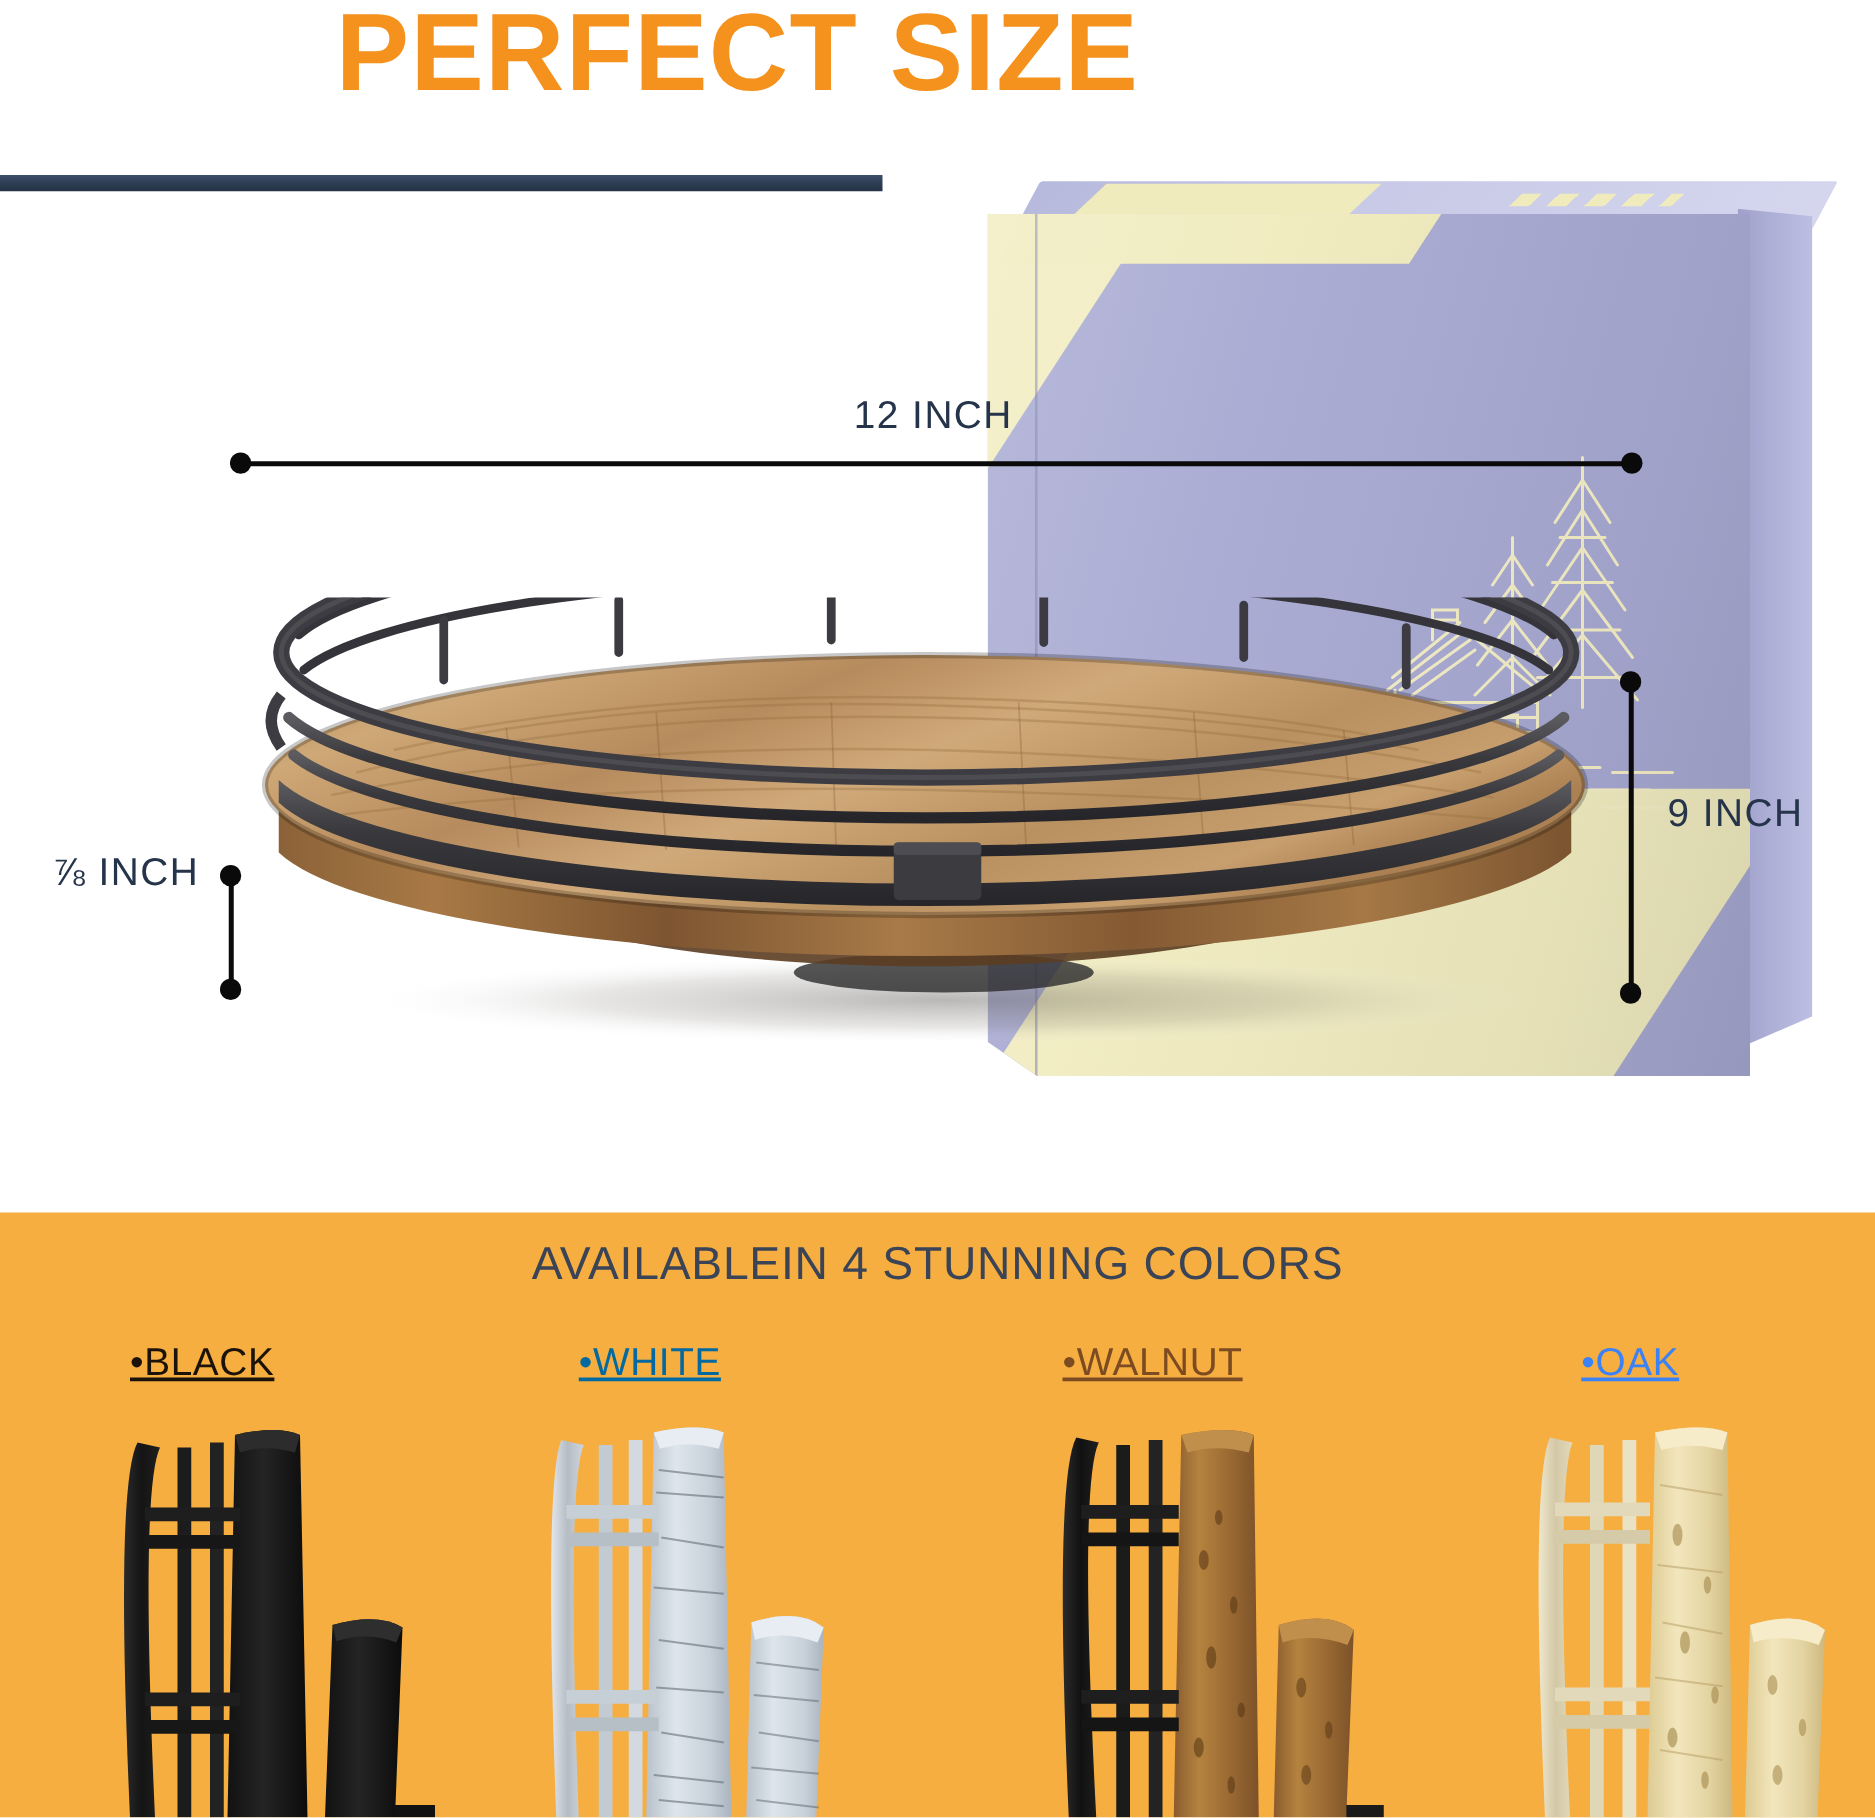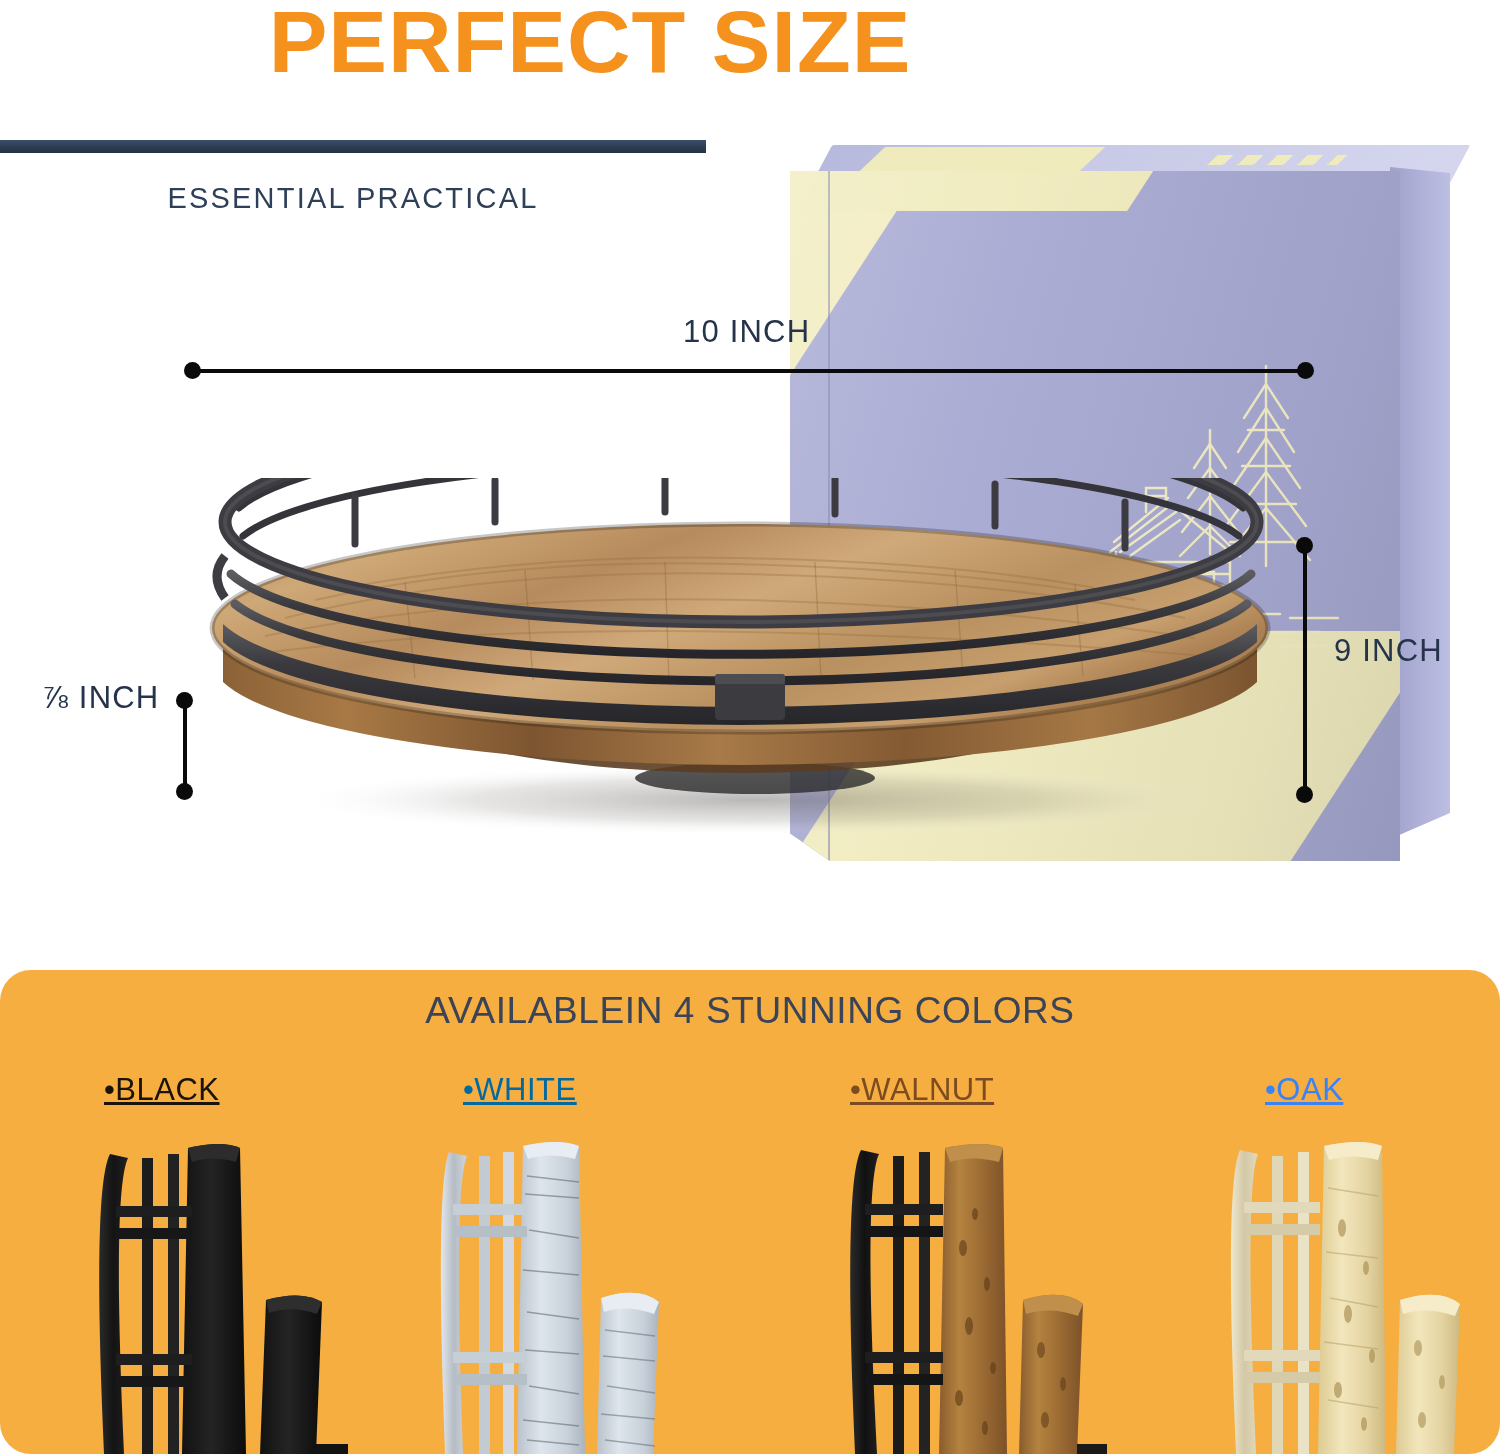--- a/index.html
+++ b/index.html
@@ -136,21 +136,21 @@
   #dim-v-2-dot-t{ left:1296px; top:537px; }
   #dim-v-2-dot-b{ left:1296px; top:786px; }
 
   #dim-v-78{ left:183px; top:700px; height:90px; }
   #dim-v-78-dot-t{ left:176px; top:692px; }
   #dim-v-78-dot-b{ left:176px; top:783px; }
 
   
   #colors-section{
     position:absolute; left:0; top:970px; width:1500px; height:484px;
-    background:#F6AE40; overflow:hidden;border-radius:31px;
+    background:#F6AE40; overflow:hidden;
   }
   #colors-heading{
     position:absolute; left:0; top:20px; width:1500px;
     text-align:center; font-size:37px; letter-spacing:.6px;
     color:#3A4456; white-space:nowrap;
   }
   .color-label{
     position:absolute; font-size:31px; letter-spacing:.5px;
     white-space:nowrap;
     text-decoration:underline;
@@ -171,21 +171,20 @@
 </style>
 </head>
 <body>
 
 <div id="top-section">
 
   <div id="main-title" style="color: rgb(245, 146, 30);">PERFECT SIZE</div>
 
   <div id="accent-bar"></div>
 
-  <div id="subtitle" style="color: rgb(46, 63, 88);">ESSENTIAL PRACTICAL</div>
 
   <div id="package-box">
     <div class="box-top">
       <div class="box-top-stripe"></div>
       <div class="box-top-dots"></div>
     </div>
     <div class="box-side"></div>
     <div class="box-front">
       <div class="stripe stripe-a"></div>
       <div class="stripe stripe-b"></div>
@@ -341,21 +340,21 @@
 
     <ellipse cx="546" cy="44" rx="516" ry="100" fill="none" stroke="#3c3c42" stroke-width="13"></ellipse>
     <ellipse cx="546" cy="44" rx="516" ry="100" fill="none" stroke="#56565c" stroke-width="4" opacity=".6"></ellipse>
 
     <path d="M30 78 q-16 20 0 42" fill="none" stroke="#3c3c42" stroke-width="9"></path>
 
     <rect x="520" y="196" width="70" height="46" rx="4" fill="#3c3c40"></rect>
     <rect x="520" y="196" width="70" height="10" rx="3" fill="#4c4c52"></rect>
   </svg>
 
-  <div class="dim-label" id="label-10inch">10 INCH</div>
+  <div class="dim-label" id="label-10inch">12 INCH</div>
   <div class="dim-line-h" id="dim-h-10"></div>
   <div class="dim-dot" id="dim-h-10-dot-l"></div>
   <div class="dim-dot" id="dim-h-10-dot-r"></div>
 
   <div class="dim-label" id="label-2inch">9 INCH</div>
   <div class="dim-line-v" id="dim-v-2"></div>
   <div class="dim-dot" id="dim-v-2-dot-t"></div>
   <div class="dim-dot" id="dim-v-2-dot-b"></div>
 
   <div class="dim-label" id="label-78inch">⅞ INCH</div>

